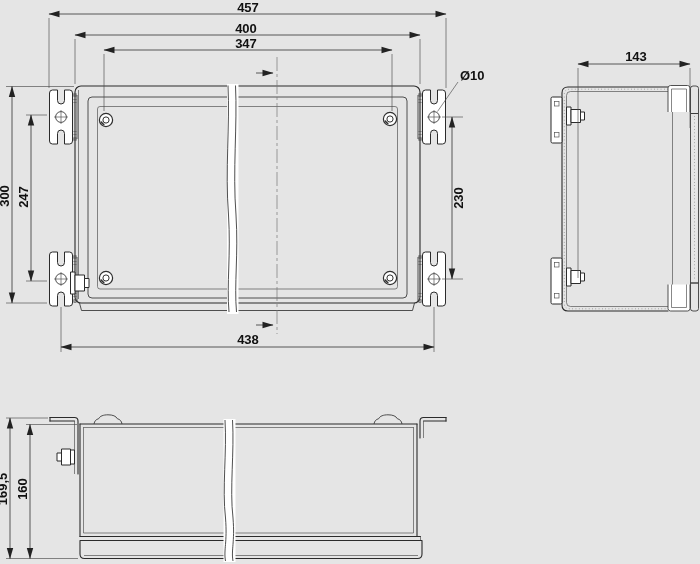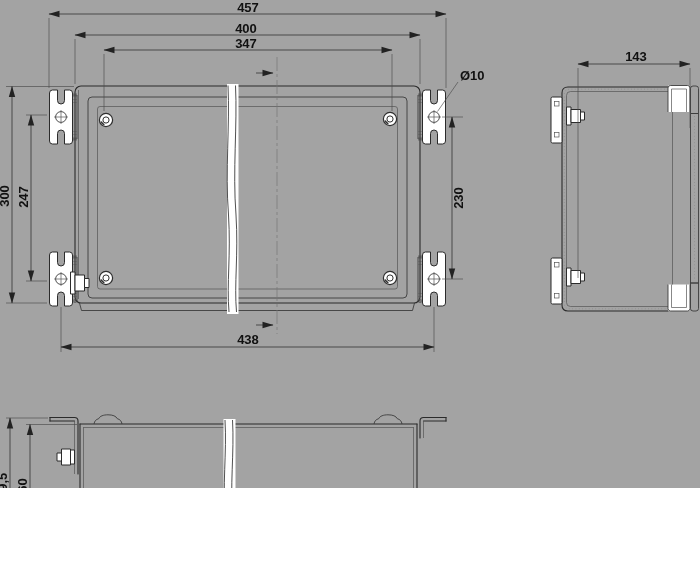--- a/index.html
+++ b/index.html
@@ -1,17 +1,17 @@
 <!DOCTYPE html>
 <html><head>
 <meta charset="utf-8">
 <style>
   html,body { margin:0; padding:0; background:#ffffff; }
   .canvas {
-    position:relative; width:700px; height:488px; background:#a3a3a3;
+    position:relative; width:700px; height:564px; background:#e5e5e5;
     font-family:"Liberation Sans", sans-serif; overflow:hidden;
   }
   svg { position:absolute; left:0; top:0; }
   .outline   { fill:none; stroke:#2b2b2b; stroke-width:1.1; stroke-linejoin:round; stroke-linecap:round; }
   .thin      { fill:none; stroke:#555555; stroke-width:0.7; }
   .inner     { fill:none; stroke:#3c3c3c; stroke-width:0.9; stroke-linejoin:round; }
   .dim       { fill:none; stroke:#333333; stroke-width:0.8; marker-start:url(#arr); marker-end:url(#arr); }
   .dimsingle { fill:none; stroke:#333333; stroke-width:0.8; marker-end:url(#arr); }
   .ext       { fill:none; stroke:#4a4a4a; stroke-width:0.65; }
   .cline     { fill:none; stroke:#777777; stroke-width:0.7; stroke-dasharray:14 3 3 3; }

